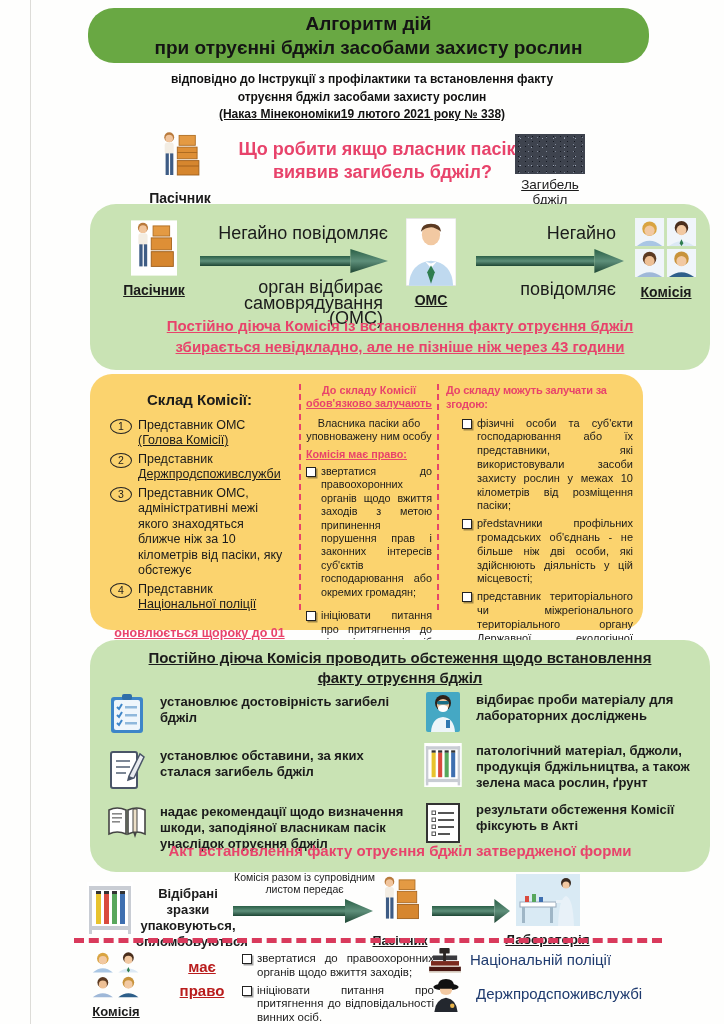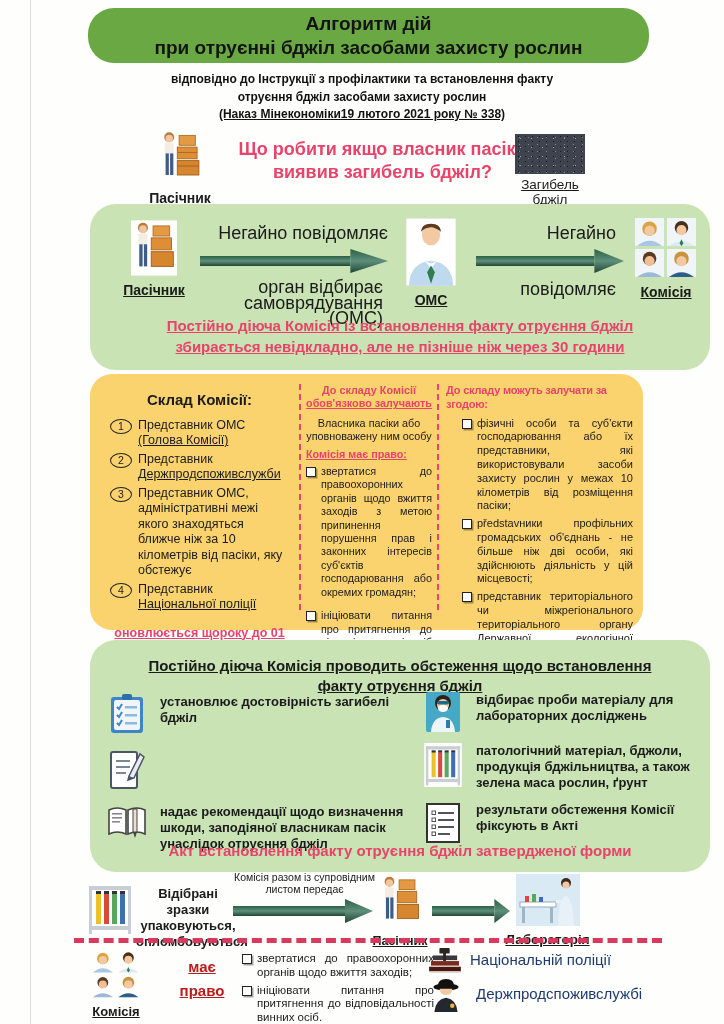--- a/index.html
+++ b/index.html
@@ -52,21 +52,21 @@
          font-size:10.5px;line-height:13px;text-align:center;margin-top:1px;}
   .note{margin-top:12px;text-align:center;font-weight:bold;font-size:12.5px;
         color:#e8436b;text-decoration:underline;line-height:16px;}
   .oc-header{text-align:center;font-weight:bold;}
   .cbrow{display:flex;gap:5px;text-align:justify;margin-bottom:4px;}
   .cbx{flex:0 0 8px;width:8px;height:8px;border:1.4px solid #222;margin-top:2px;
        box-shadow:1.5px 1.5px 0 rgba(0,0,0,0.35);background:#fff;}
   .oc2-body{text-align:center;margin:6px 0 4px 0;}
 
   
-  .ptitle{padding-top:16px;text-align:center;font-weight:bold;font-size:15px;line-height:20px;}
+  .ptitle{padding-top:8px;text-align:center;font-weight:bold;font-size:15px;line-height:20px;}
   .ptitle div{text-decoration:underline;}
   .icol{position:absolute;display:flex;flex-direction:column;}
   .icL{left:16px;top:54px;width:302px;gap:14px;}
   .icR{left:332px;top:52px;width:290px;gap:11px;}
   .irow{display:flex;align-items:flex-start;gap:12px;font-size:13px;font-weight:bold;line-height:16px;}
   .irow .ic{flex:0 0 42px;display:flex;justify-content:center;}
   .actline{position:absolute;left:0;right:0;bottom:13px;text-align:center;
            color:#e8436b;font-weight:bold;font-size:15px;}
 
   
@@ -195,21 +195,21 @@
           <path d="M2 61 Q15 51 28 61 Z" fill="#9fb8d8"></path>
         <circle cx="48" cy="42" r="7.5" fill="#c8933b"></circle>
           <circle cx="48" cy="44.5" r="5.3" fill="#f2c9a2"></circle>
           <path d="M35 61 Q48 51 61 61 Z" fill="#2e5f8a"></path>
       </svg>
       <div class="cap">Комісія</div>
     </div>
 
     <div class="statement">
       <div>Постійно діюча Комісія із встановлення факту отруєння бджіл</div>
-      <div>збирається невідкладно, але не пізніше ніж через 30 години</div>
+      <div>збирається невідкладно, але не пізніше ніж через 43 години</div>
     </div>
   </div>
 
   <div class="orange">
     <div class="oc oc1">
       <div class="oc1-title">Склад Комісії:</div>
       <div class="nrow">
         <span class="noval">1</span>
         <span><span>Представник ОМС</span> <span class="u">(Голова Комісії)</span></span>
       </div>
@@ -295,20 +295,21 @@
         <span class="ic">
           <svg width="36" height="42" viewBox="0 0 36 42">
             <rect x="2" y="4" width="26" height="36" rx="2" fill="#fff" stroke="#4a5568" stroke-width="2"></rect>
             <rect x="7" y="12" width="14" height="2" fill="#7c8796"></rect>
               <rect x="7" y="18" width="14" height="2" fill="#7c8796"></rect>
               <rect x="7" y="24" width="10" height="2" fill="#7c8796"></rect>
             <polygon points="20,28 31,6 35,9 25,30 19,32" fill="#e8ebef" stroke="#4a5568" stroke-width="1.5"></polygon>
             <polygon points="19,32 20,28 25,30" fill="#4a5568"></polygon>
           </svg>
         </span>
+        <span>установлює обставини, за яких сталася загибель бджіл</span>
       </div>
       <div class="irow">
         <span class="ic">
           <svg width="40" height="36" viewBox="0 0 40 36">
             <path d="M2 6 Q10 2 19 6 L19 30 Q10 26 2 30 Z" fill="#fff" stroke="#444" stroke-width="1.6"></path>
             <path d="M38 6 Q30 2 21 6 L21 30 Q30 26 38 30 Z" fill="#fff" stroke="#444" stroke-width="1.6"></path>
             <rect x="5" y="9" width="10" height="1.6" fill="#888"></rect>
               <rect x="5" y="13" width="10" height="1.6" fill="#888"></rect>
               <rect x="5" y="17" width="8" height="1.6" fill="#888"></rect>
             <rect x="26" y="5" width="4" height="23" fill="#ede0c8" stroke="#444"></rect>

